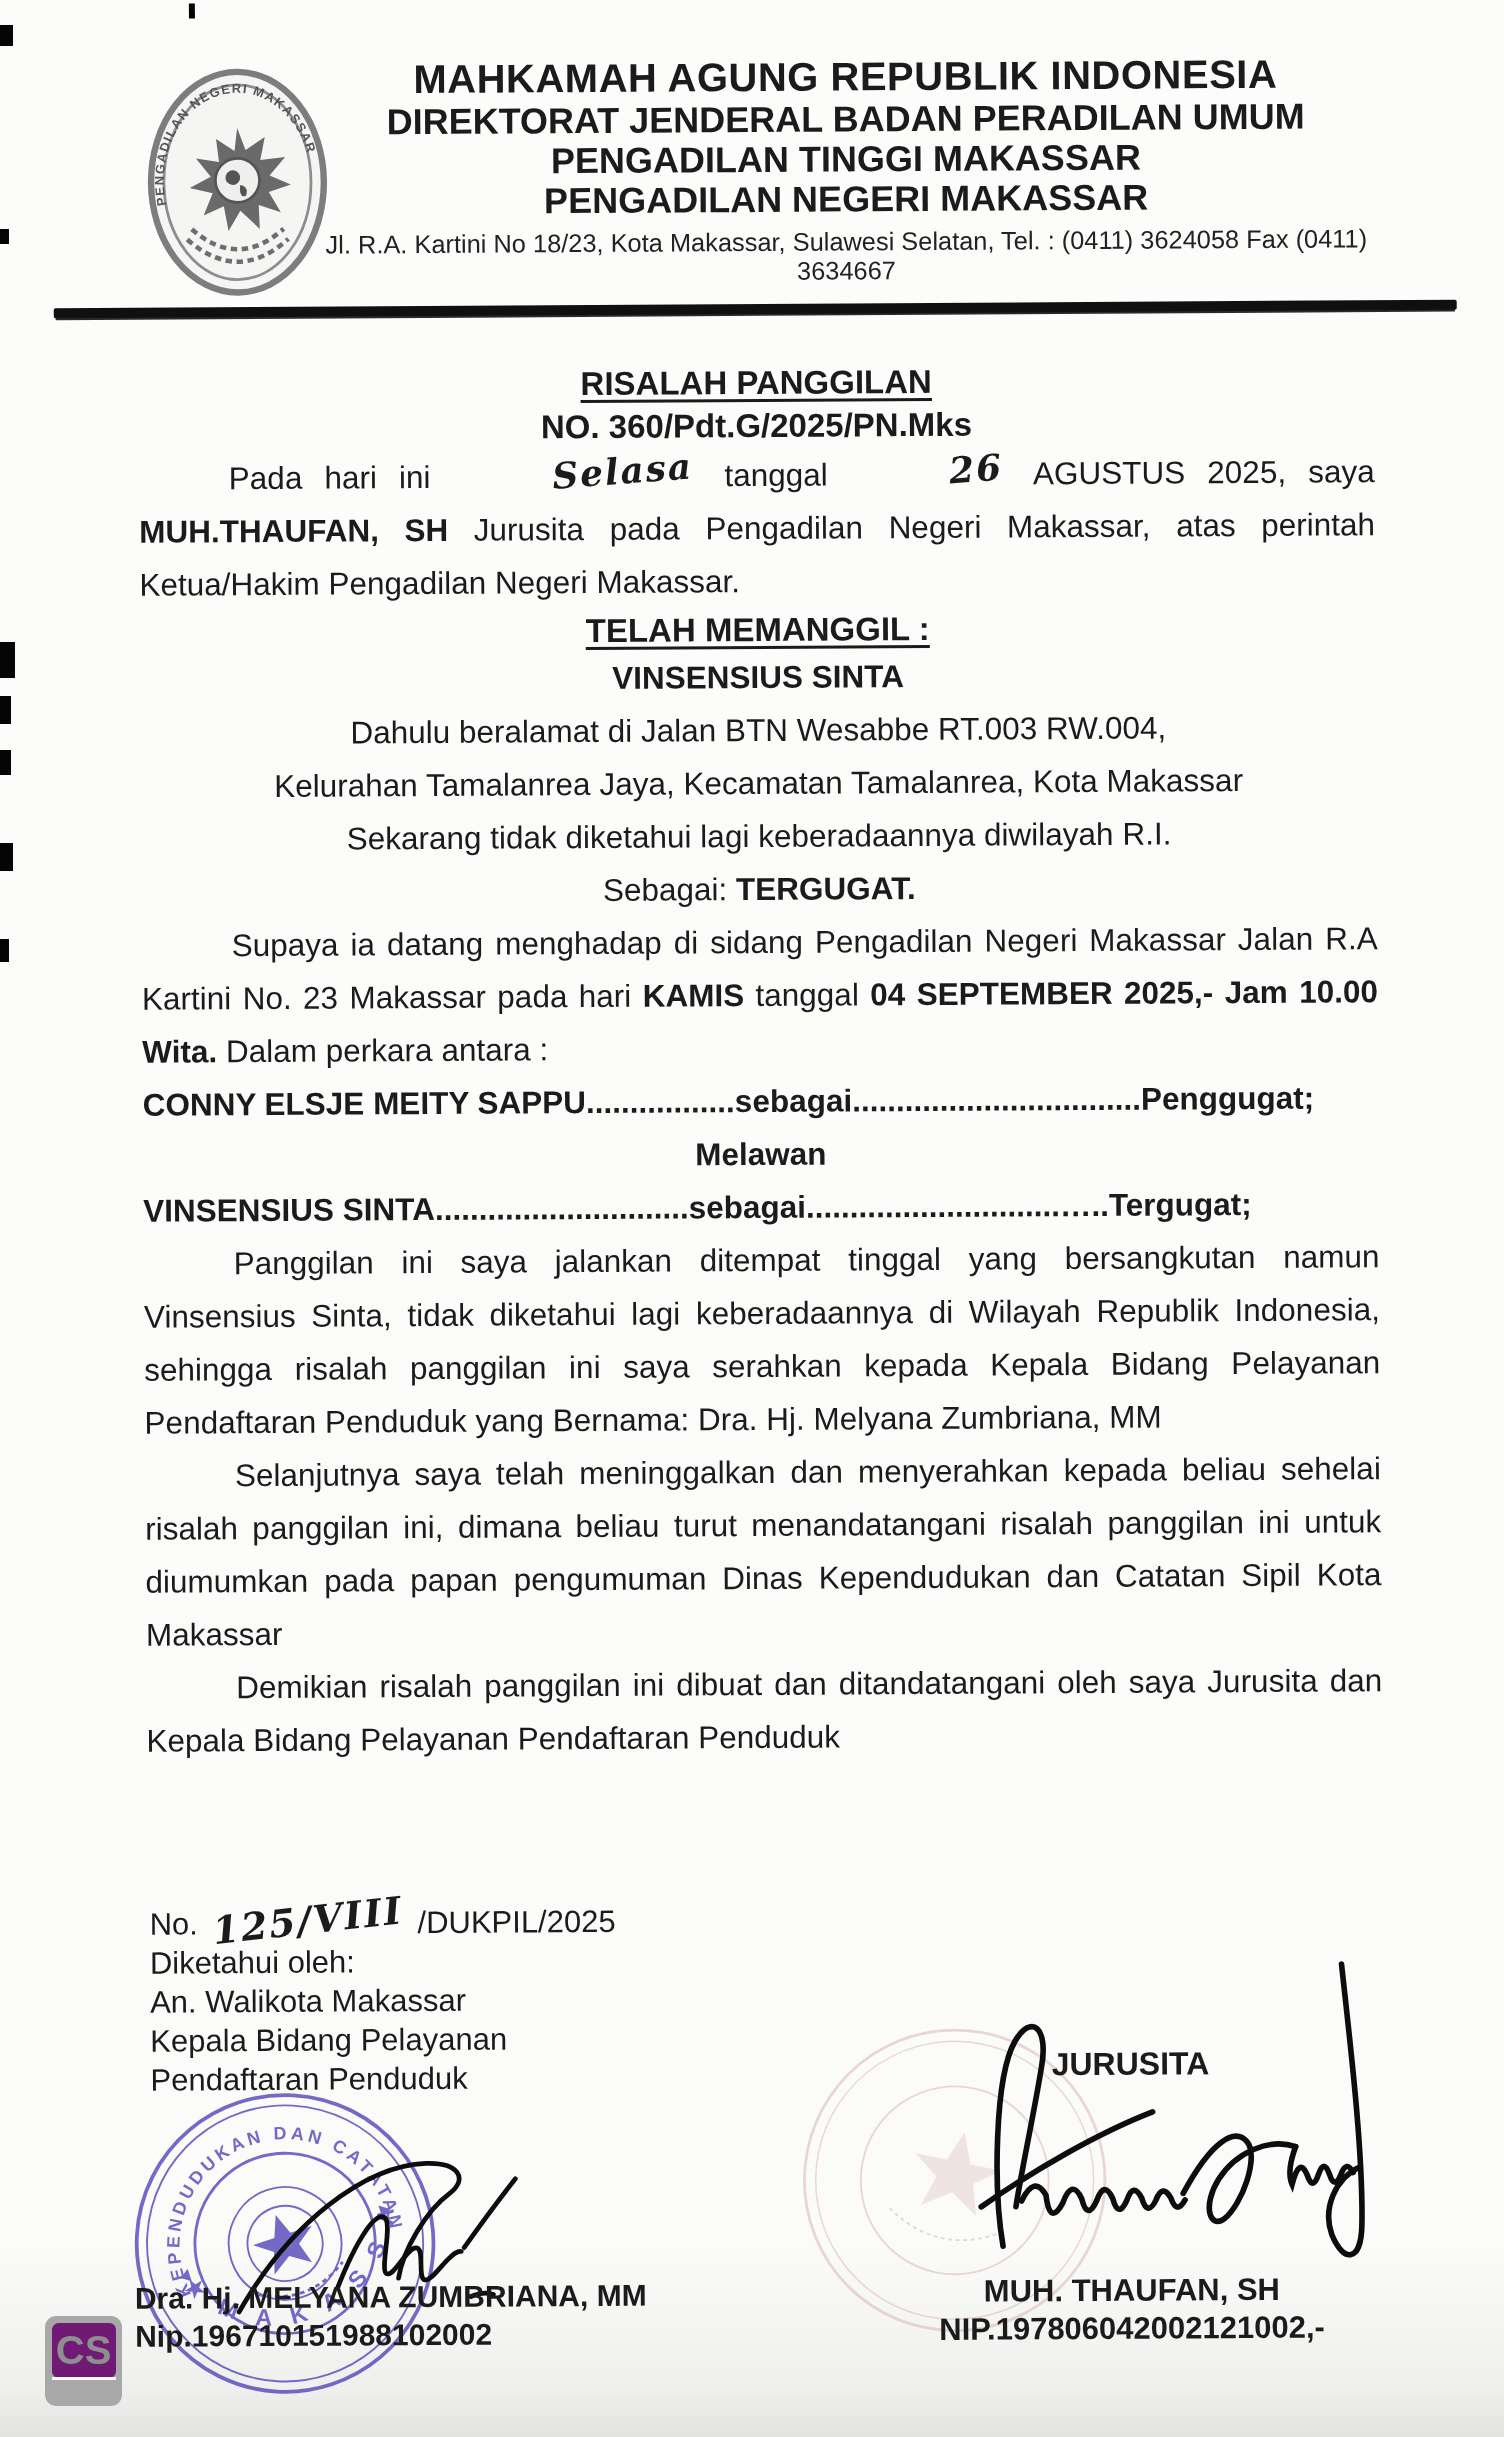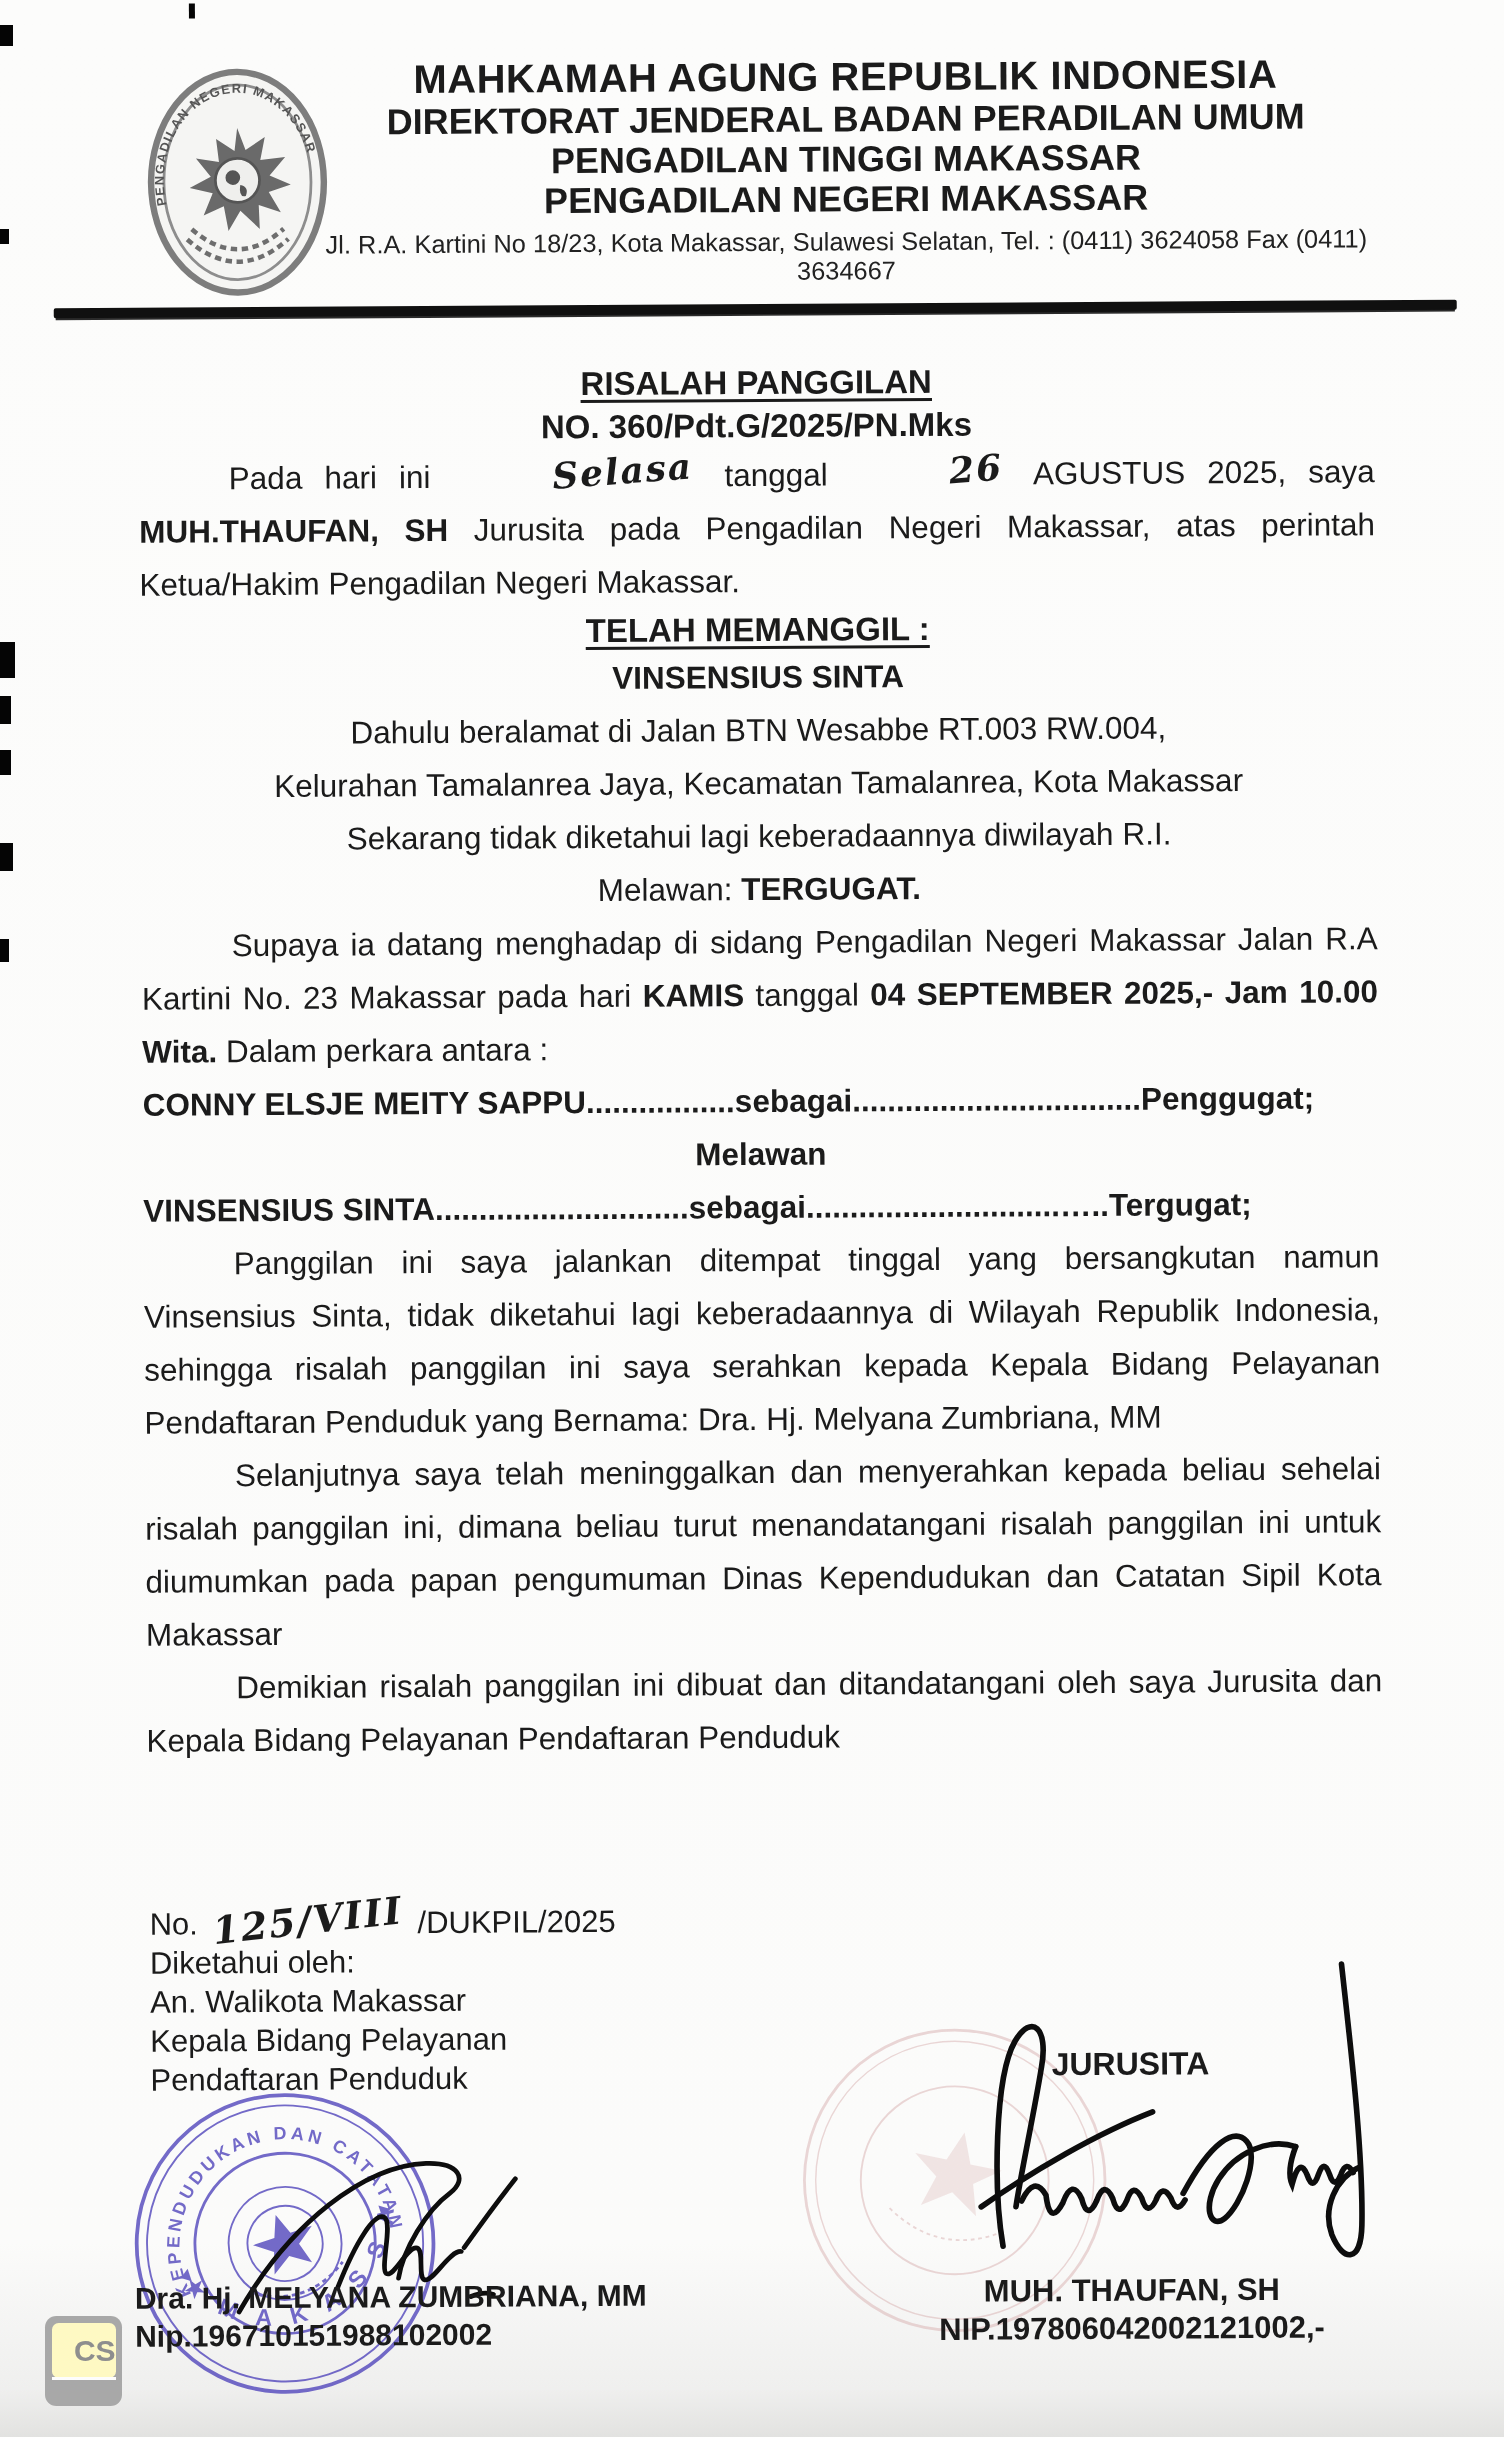--- a/index.html
+++ b/index.html
@@ -35,21 +35,21 @@
   .left-name{position:absolute;left:122px;top:2276px;font-size:30px;font-weight:bold;line-height:38px;white-space:nowrap;}
   .right-title{position:absolute;left:879px;top:2048px;width:480px;text-align:center;font-size:32px;font-weight:bold;}
   .right-name{position:absolute;left:879px;top:2274px;width:480px;text-align:center;font-size:31px;font-weight:bold;line-height:38px;}
   .stamp-purple{position:absolute;left:111px;top:2079px;width:324px;height:324px;}
   .stamp-pink{position:absolute;left:781px;top:2020px;width:324px;height:324px;}
   .sig-left{position:absolute;left:212px;top:2135px;width:310px;height:188px;}
   .sig-right{position:absolute;left:889px;top:1956px;width:545px;height:339px;}
 
   
   .wm-icon{position:absolute;left:45px;top:2316px;width:77px;height:90px;background:#a8a8a8;border-radius:11.3px;}
-  .wm-icon .inner{position:absolute;left:6.6px;top:6.6px;width:64px;height:55px;background:#fef9c3;border-radius:6.6px;text-align:right;font-size:30px;font-weight:bold;color:#8e8e8e;line-height:55px;}
+  .wm-icon .inner{position:absolute;left:6.6px;top:6.6px;width:64px;height:55px;background:#701a75;border-radius:6.6px;text-align:center;font-size:40px;font-weight:bold;color:#8e8e8e;line-height:55px;}
   .wm-icon .bar{position:absolute;left:6.6px;bottom:6.6px;width:64px;height:19px;background:#a8a8a8;border-top:3.8px solid #fdfdfd;}
   .wm-text{position:absolute;left:141px;top:2331px;font-size:44px;color:#b4b4b4;letter-spacing:0.9px;}
 
   
   .mark{position:absolute;background:#050505;}
 </style>
 </head>
 <body>
 
 <div id="page">
@@ -86,21 +86,21 @@
       <p class="ttl mt2"><span class="u">RISALAH PANGGILAN</span></p>
       <p class="ttl">NO. 360/Pdt.G/2025/PN.Mks</p>
 
       <p class="indent mt1"><span>Pada hari ini </span><span class="hand">Selasa</span><span> tanggal </span><span class="hand">26</span><span> AGUSTUS 2025, saya </span><span class="b">MUH.THAUFAN, SH</span><span> Jurusita pada Pengadilan Negeri Makassar, atas perintah Ketua/Hakim Pengadilan Negeri Makassar.</span></p>
 
       <p class="ttl mt2"><span class="u">TELAH MEMANGGIL :</span></p>
       <p class="center b">VINSENSIUS SINTA</p>
       <p class="center">Dahulu beralamat di Jalan BTN Wesabbe RT.003 RW.004,</p>
       <p class="center">Kelurahan Tamalanrea Jaya, Kecamatan Tamalanrea, Kota Makassar</p>
       <p class="center">Sekarang tidak diketahui lagi keberadaannya diwilayah R.I.</p>
-      <p class="center"><span>Melawan: </span><span class="b">TERGUGAT.</span></p>
+      <p class="center"><span>Sebagai: </span><span class="b">TERGUGAT.</span></p>
 
       <p class="indent"><span>Supaya ia datang menghadap di sidang Pengadilan Negeri Makassar Jalan R.A Kartini No. 23 Makassar pada hari </span><span class="b">KAMIS</span><span> tanggal </span><span class="b">04 SEPTEMBER 2025,-</span><span class="b"> Jam  10.00 Wita.</span><span>  Dalam perkara antara :</span></p>
 
       <p class="party mt2">CONNY ELSJE MEITY SAPPU.................sebagai.................................Penggugat;</p>
       <p class="center b">Melawan</p>
       <p class="party">VINSENSIUS SINTA.............................sebagai.............................…..Tergugat;</p>
 
       <p class="indent mt3">Panggilan ini saya jalankan ditempat tinggal yang bersangkutan namun Vinsensius Sinta, tidak diketahui lagi keberadaannya di Wilayah Republik Indonesia, sehingga risalah panggilan ini saya serahkan kepada Kepala Bidang Pelayanan Pendaftaran Penduduk yang Bernama: Dra. Hj. Melyana Zumbriana, MM</p>
       <p class="indent mt2">Selanjutnya saya telah meninggalkan dan menyerahkan kepada beliau sehelai risalah panggilan ini, dimana beliau turut menandatangani risalah panggilan ini untuk diumumkan pada papan pengumuman Dinas Kependudukan dan Catatan Sipil Kota Makassar</p>
       <p class="indent mt2">Demikian risalah panggilan ini dibuat dan ditandatangani oleh saya Jurusita dan Kepala Bidang Pelayanan Pendaftaran Penduduk</p>

